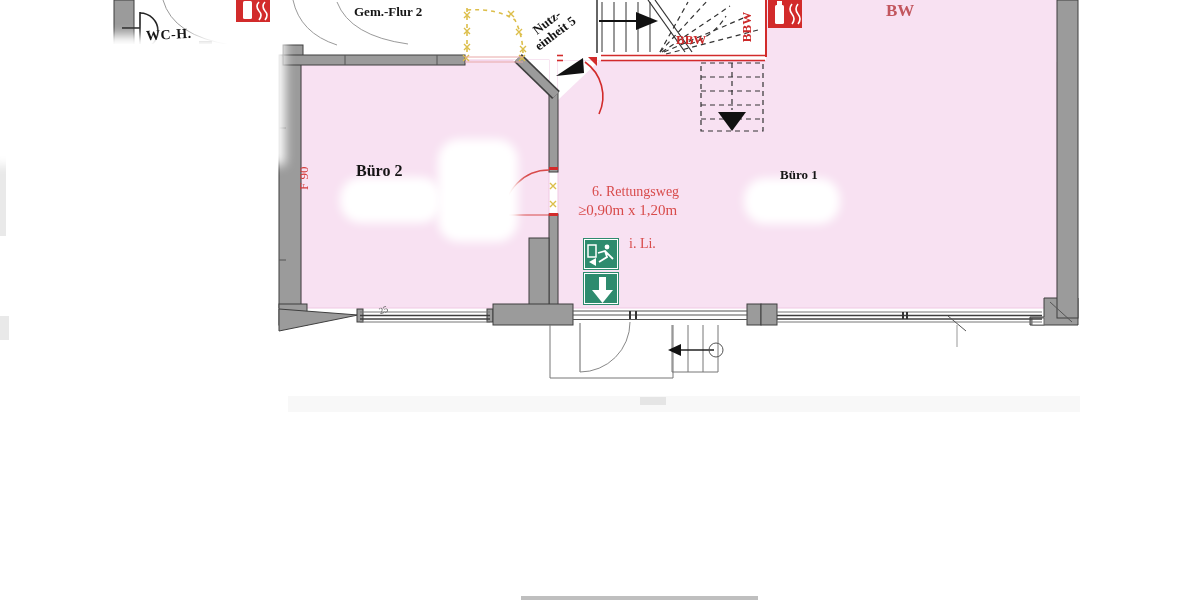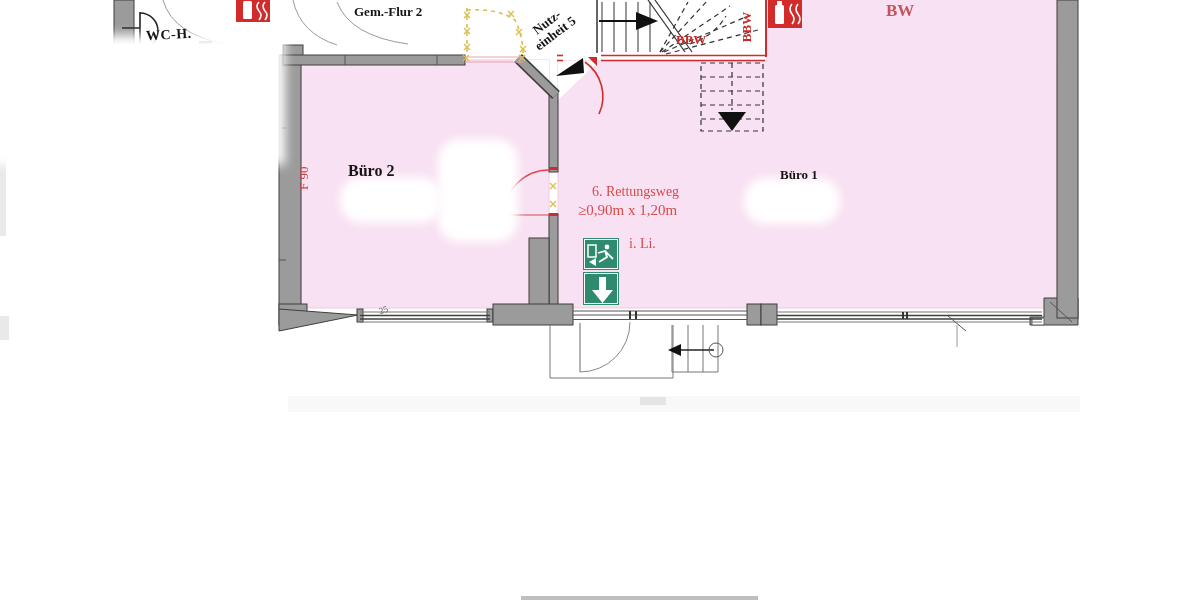--- a/index.html
+++ b/index.html
@@ -231,21 +231,21 @@
 
 <div class="t black" style="left:512px;top:14px;width:78px;font-size:13px;text-align:center;line-height:1.05;transform:rotate(-37deg);">
   <div>Nutz-</div>
   <div>einheit 5</div>
 </div>
 
 <div class="t redbold" style="left:676px;top:32px;font-size:13px;">BBW</div>
 <div class="t redbold" style="left:732px;top:19px;font-size:13px;transform:rotate(-90deg);">BBW</div>
 <div class="t" style="left:886px;top:1px;font-size:17px;font-weight:bold;color:#c2565e;">BW</div>
 
-<div class="t black" style="left:348px;top:162px;font-size:16px;">Büro 2</div>
+<div class="t black" style="left:356px;top:162px;font-size:16px;">Büro 2</div>
 <div class="t black" style="left:780px;top:167px;font-size:13px;">Büro 1</div>
 
 <div class="t" style="left:282px;top:160px;width:44px;font-size:13px;color:#d33a3a;transform:rotate(-90deg);">F 90</div>
 
 <div class="t red" style="left:592px;top:184px;font-size:14px;">6. Rettungsweg</div>
 <div class="t red" style="left:578px;top:202px;font-size:15px;">≥0,90m x 1,20m</div>
 <div class="t red" style="left:629px;top:236px;font-size:14px;">i. Li.</div>
 
 <div class="t" style="left:379px;top:305px;font-size:9px;color:#555;transform:rotate(-20deg);">25</div>
 

